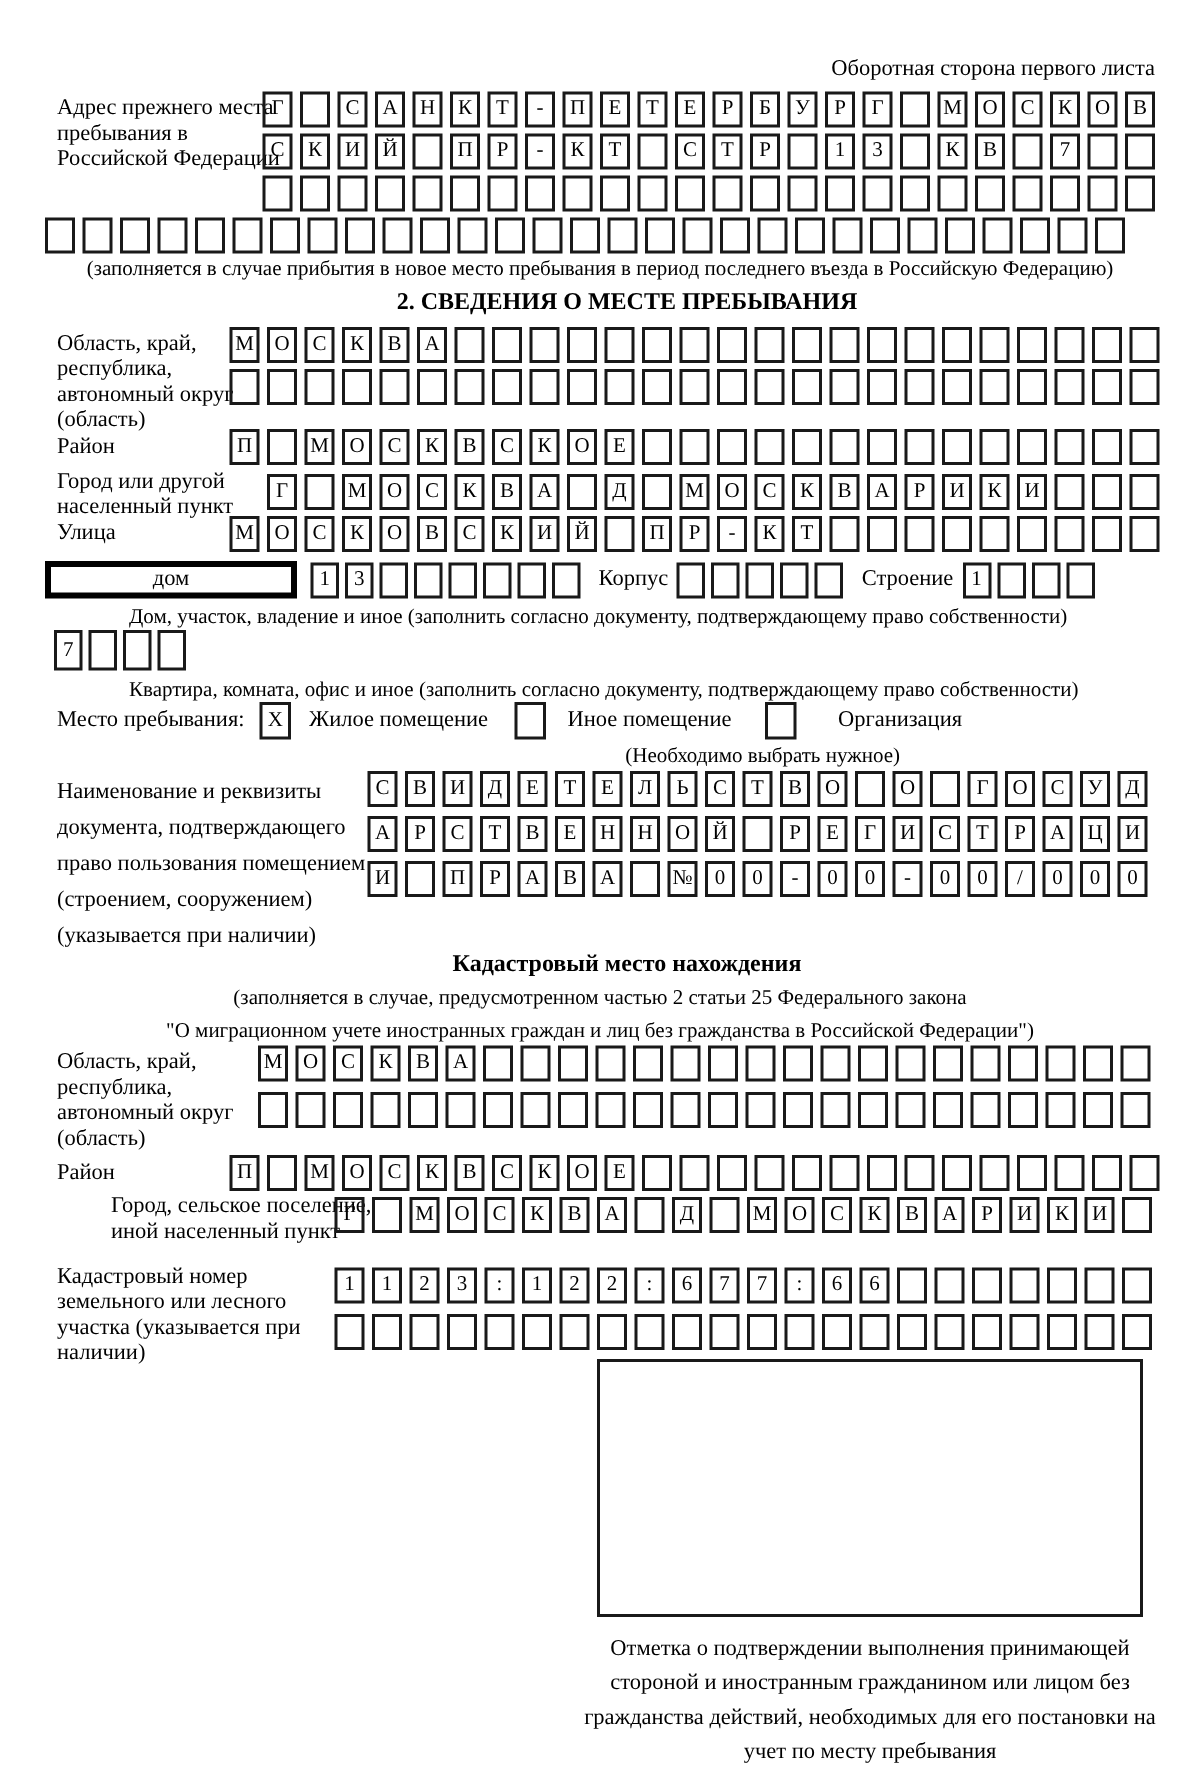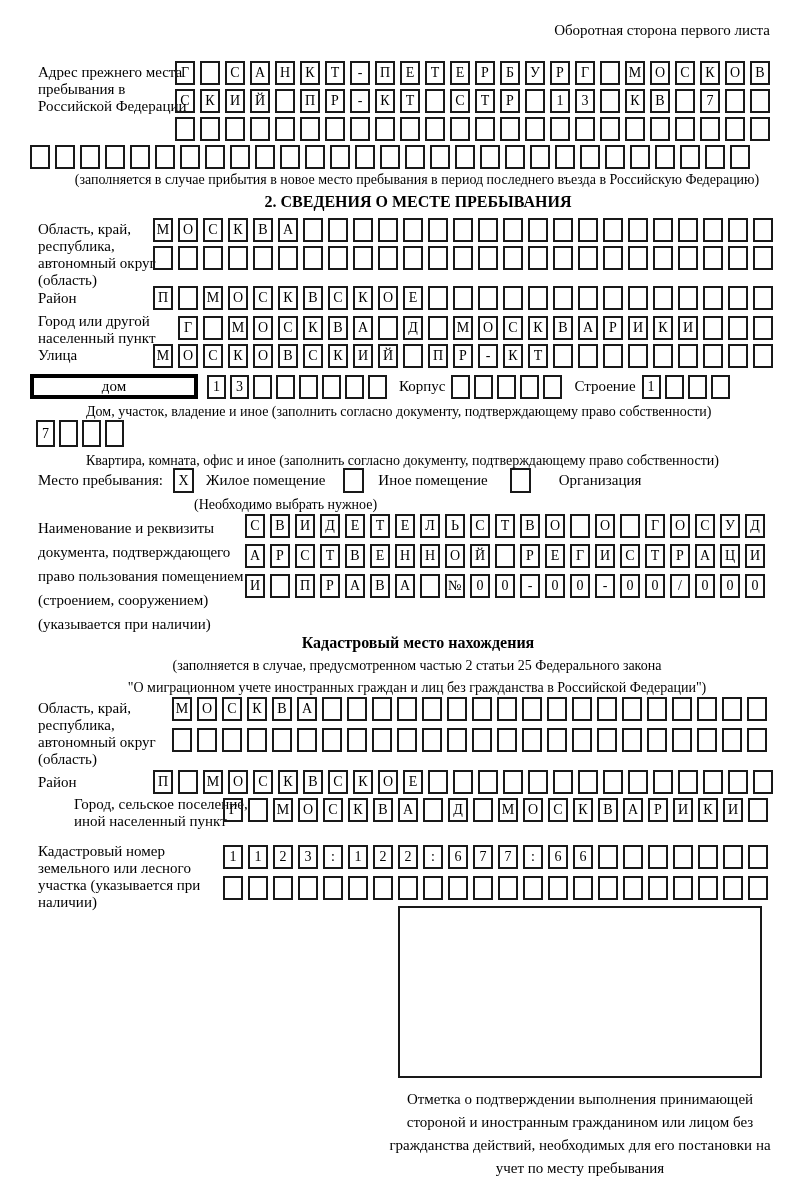--- a/index.html
+++ b/index.html
@@ -6,21 +6,21 @@
   html,body { background:#ffffff; }
   body {
     width:800px; height:1180px;
     font-family:"Liberation Serif", serif;
     color:#000;
   }
   #page { position:relative; width:800px; height:1180px; background:#fff; overflow:hidden; }
   .abs { position:absolute; }
   .lbl { font-size:15px; line-height:17px; }
   .hint { font-size:14px;margin-left:48px; }
-  .note { font-size:14px;padding-left:34px; }
+  .note { font-size:14px; }
   .center { left:0; width:800px; text-align:center; }
   .head { font-size:16px; font-weight:bold;margin-left:18px; }
   .cells { display:flex; }
   .cell {
     flex:none; width:20px; height:24px;
     border:2px solid #191919; margin-right:5px;
     display:flex; align-items:center; justify-content:center;
     font-size:14px; line-height:1;
   }
   .cell:last-child { margin-right:0; }
@@ -30,21 +30,21 @@
     flex:none; border:4px solid #000000;
     display:flex; align-items:center; justify-content:center;
     font-size:15px;
   }
   .chk {
     flex:none; width:21px; height:25px; border:2px solid #191919;
     display:flex; align-items:center; justify-content:center; font-size:14px;
   }
   .flexrow { display:flex; align-items:center; }
 
-  #hnote   { top:22px; right:30px; font-size:15px; }
+  #hnote   { top:38px; right:30px; font-size:15px; }
   #prev-lbl{ top:64px; left:38px; width:152px; }
   #prev-r1 { top:61px;  left:175px; }
   #prev-r2 { top:89px;  left:175px; }
   #prev-r3 { top:117px; left:175px; }
   #prev-r4 { top:145px; left:30px; }
   #note1   { top:172px; }
   #h2      { top:193px; }
   #reg2-lbl{ top:221px; left:38px; width:118px; }
   #reg2-r1 { top:218px; left:153px; }
   #reg2-r2 { top:246px; left:153px; }
@@ -54,21 +54,21 @@
   #city2-r { top:316px; left:178px; }
   #street-lbl{ top:347px; left:38px; }
   #street-r{ top:344px; left:153px; }
   #house-row{ top:374px; left:30px; }
   #house-row .wbox { width:168px; height:25px; }
   #hint1   { top:404px; left:38px; }
   #apt-row { top:420px; left:30px; }
   #apt-row .wbox { width:205px; height:27px; }
   #hint2   { top:453px; left:38px; }
   #stay-row{ top:468px; left:38px; font-size:15px; }
-  #stay-note{ top:497px; left:160px; width:440px; text-align:left; }
+  #stay-note{ top:497px; left:160px; width:440px; text-align:right; }
   #doc-lbl { top:516px; left:38px; width:207px; line-height:24px; }
   #doc-r1  { top:514px; left:245px; }
   #doc-r2  { top:544px; left:245px; }
   #doc-r3  { top:574px; left:245px; }
   #fact-h  { top:634px; }
   #fact-n1 { top:658px; }
   #fact-n2 { top:680px; }
   #freg-lbl{ top:700px; left:38px; width:147px; }
   #freg-r1 { top:697px; left:172px; }
   #freg-r2 { top:728px; left:172px; }

